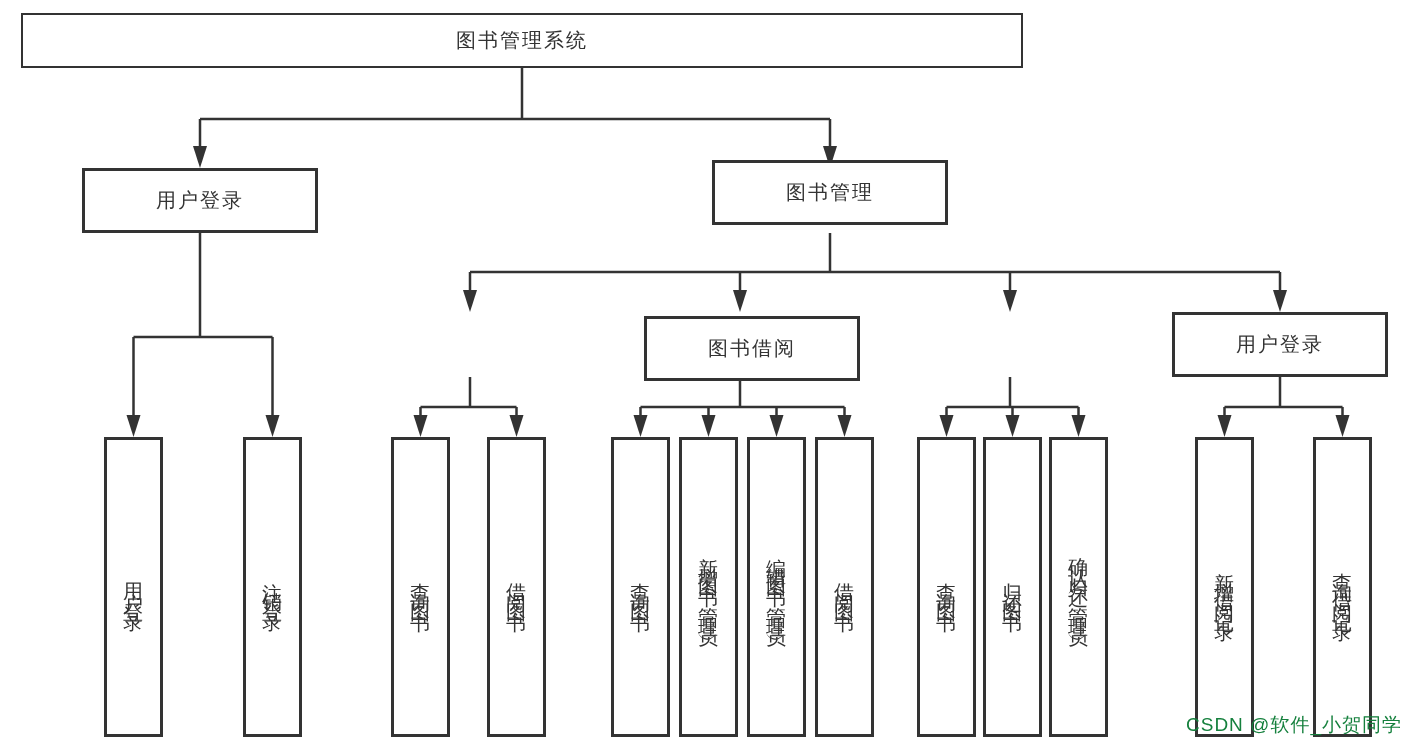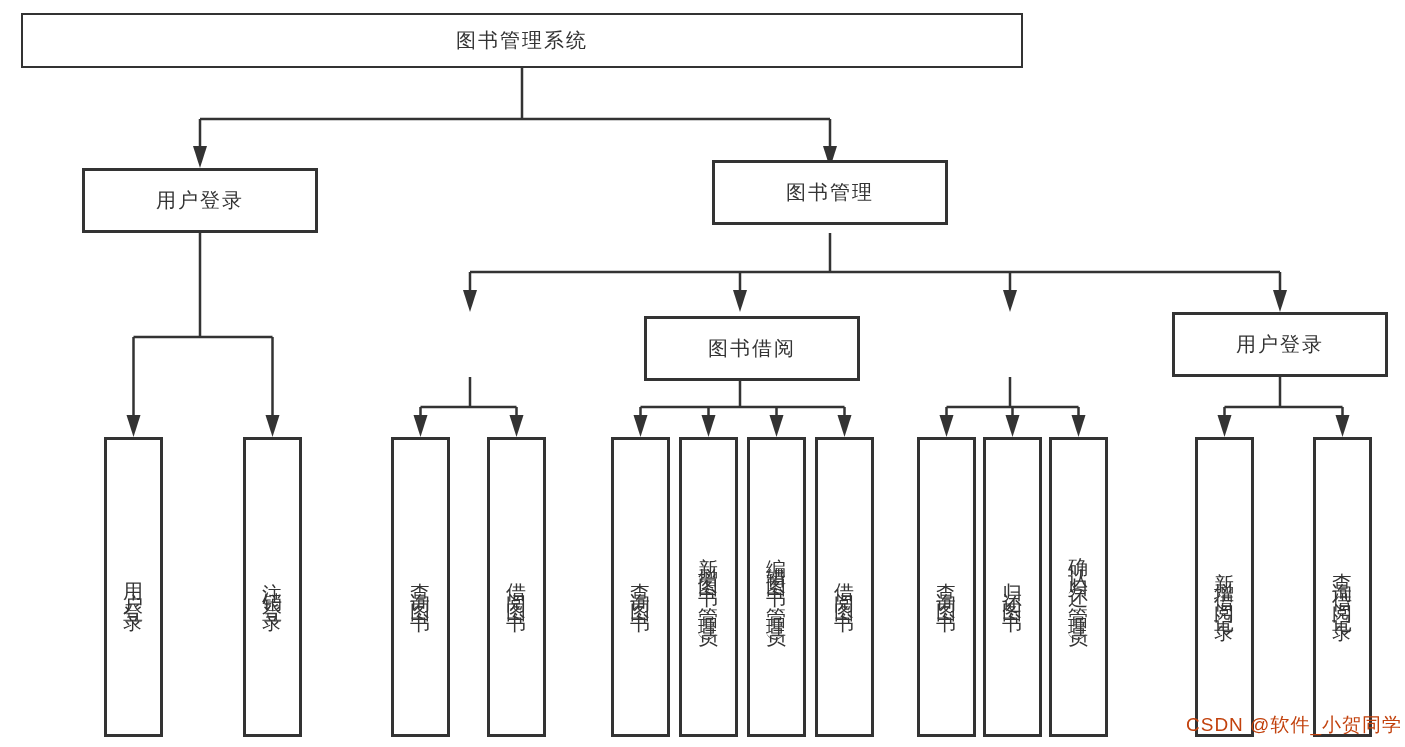--- a/index.html
+++ b/index.html
@@ -44,21 +44,21 @@
     letter-spacing: 10px;
     font-size: 20px;
     white-space: normal;
     line-height: 1;
   }
   .watermark {
     position: absolute;
     left: 1186px;
     top: 712px;
     font-size: 19px;
-    color: #c2410c;
+    color: #15803d;
     letter-spacing: 1px;
     white-space: nowrap;
   }
 </style>
 </head>
 <body>
 
 <div class="canvas">
 
   <svg class="connectors" viewBox="0 0 1405 747" xmlns="http://www.w3.org/2000/svg">

